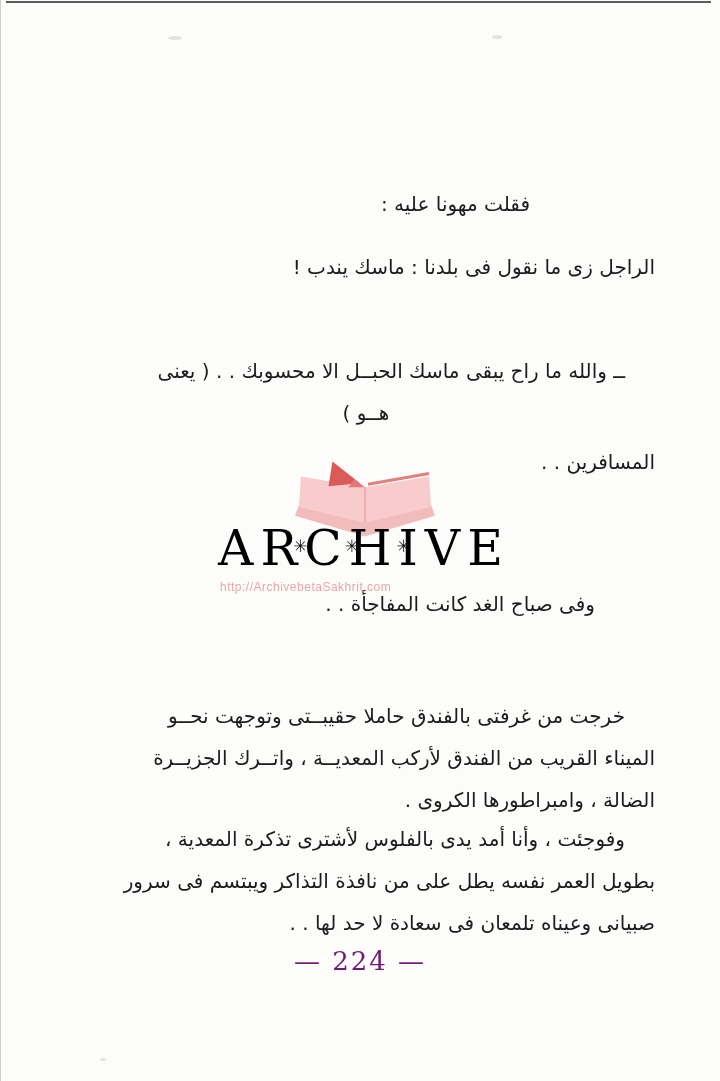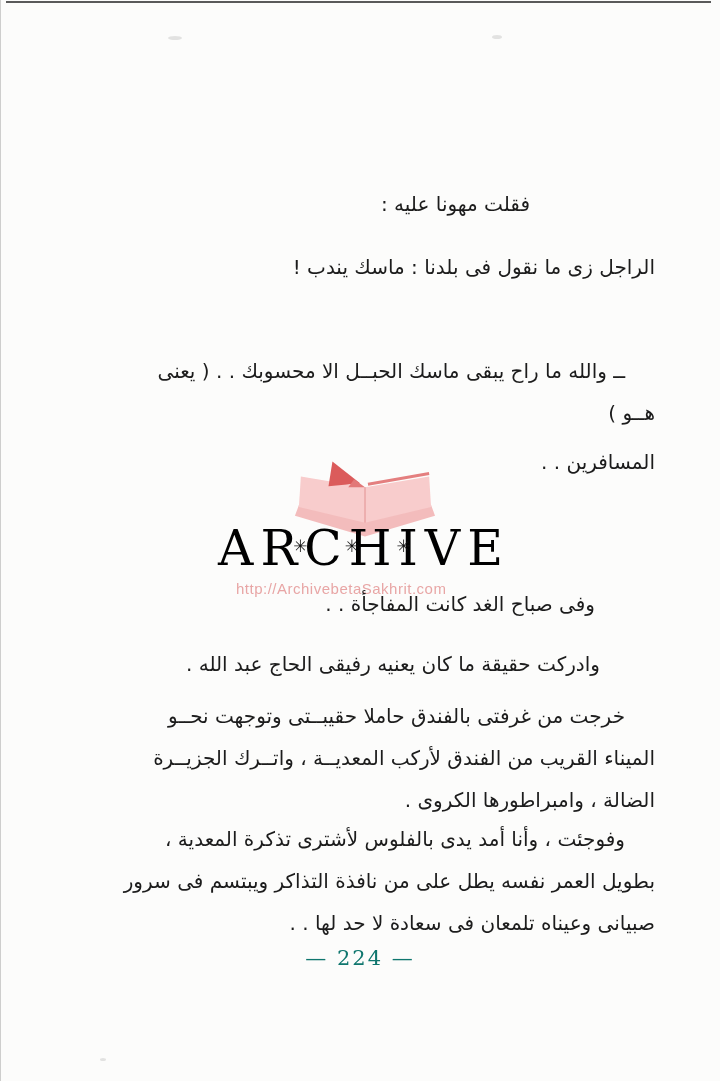--- a/index.html
+++ b/index.html
@@ -20,49 +20,49 @@
   .watermark{position:absolute;z-index:1;}
   .wm-logo{left:291px;top:459px;width:148px;height:92px;opacity:.9;}
   .wm-title{
     left:218px;top:521px;width:300px;
     font-family:"DejaVu Serif",serif;
     font-size:49px;line-height:56px;
     letter-spacing:7px;color:#000000;
     white-space:nowrap;
   }
   .wm-url{
-    left:236px;top:580px;
+    left:220px;top:580px;
     font-family:"Liberation Sans","DejaVu Sans",sans-serif;
-    font-size:15px;letter-spacing:.5px;
+    font-size:12px;letter-spacing:.5px;
     color:rgba(219,112,112,.62);
     white-space:nowrap;
   }
   
   .textcol{
     position:absolute;z-index:2;
     left:65px;width:590px;
     direction:rtl;text-align:right;
     font-size:20px;line-height:42px;
   }
   .line{white-space:nowrap;}
   .ind30{padding-right:30px;}
   .ind55{padding-right:55px;}
   .ind60{padding-right:60px;}
   .ind125{padding-right:125px;}
-  .leftline{text-align:right;padding-left:12px;}
+  .leftline{text-align:center;padding-left:12px;}
   .separator{
     position:absolute;z-index:2;left:0;width:720px;top:536px;
     text-align:center;font-size:17px;letter-spacing:16px;
     color:#111;
   }
   .page-number{
     position:absolute;z-index:2;left:0;width:720px;top:946px;
     text-align:center;
     font-family:"DejaVu Serif",serif;
-    font-size:21px;color:#0f766e;letter-spacing:2px;
+    font-size:26px;color:#701a75;letter-spacing:2px;
   }
 </style>
 </head>
 <body>
 
 <div class="page">
 
   <div class="scan-top-line"></div>
   <div class="scan-left-line"></div>
   <div class="speck" style="left:168px;top:36px;width:14px;height:4px;"></div>
@@ -98,23 +98,20 @@
   <div class="textcol" style="top:441px;">
     <div class="line">المسافرين . .</div>
   </div>
 
   <div class="separator">✳ ✳ ✳</div>
 
   <div class="textcol" style="top:583px;">
     <div class="line ind60">وفى صباح الغد كانت المفاجأة . .</div>
   </div>
 
-  <div class="textcol" style="top:643px;">
-    <div class="line ind55">وادركت حقيقة ما كان يعنيه رفيقى الحاج عبد الله .</div>
-  </div>
 
   <div class="textcol" style="top:695px;">
     <div class="line ind30">خرجت من غرفتى بالفندق حاملا حقيبــتى وتوجهت نحــو</div>
     <div class="line">الميناء القريب من الفندق لأركب المعديــة ، واتــرك الجزيــرة</div>
     <div class="line">الضالة ، وامبراطورها الكروى .</div>
   </div>
 
   <div class="textcol" style="top:818px;">
     <div class="line ind30">وفوجئت ، وأنا أمد يدى بالفلوس لأشترى تذكرة المعدية ،</div>
     <div class="line">بطويل العمر نفسه يطل على من نافذة التذاكر ويبتسم فى سرور</div>

